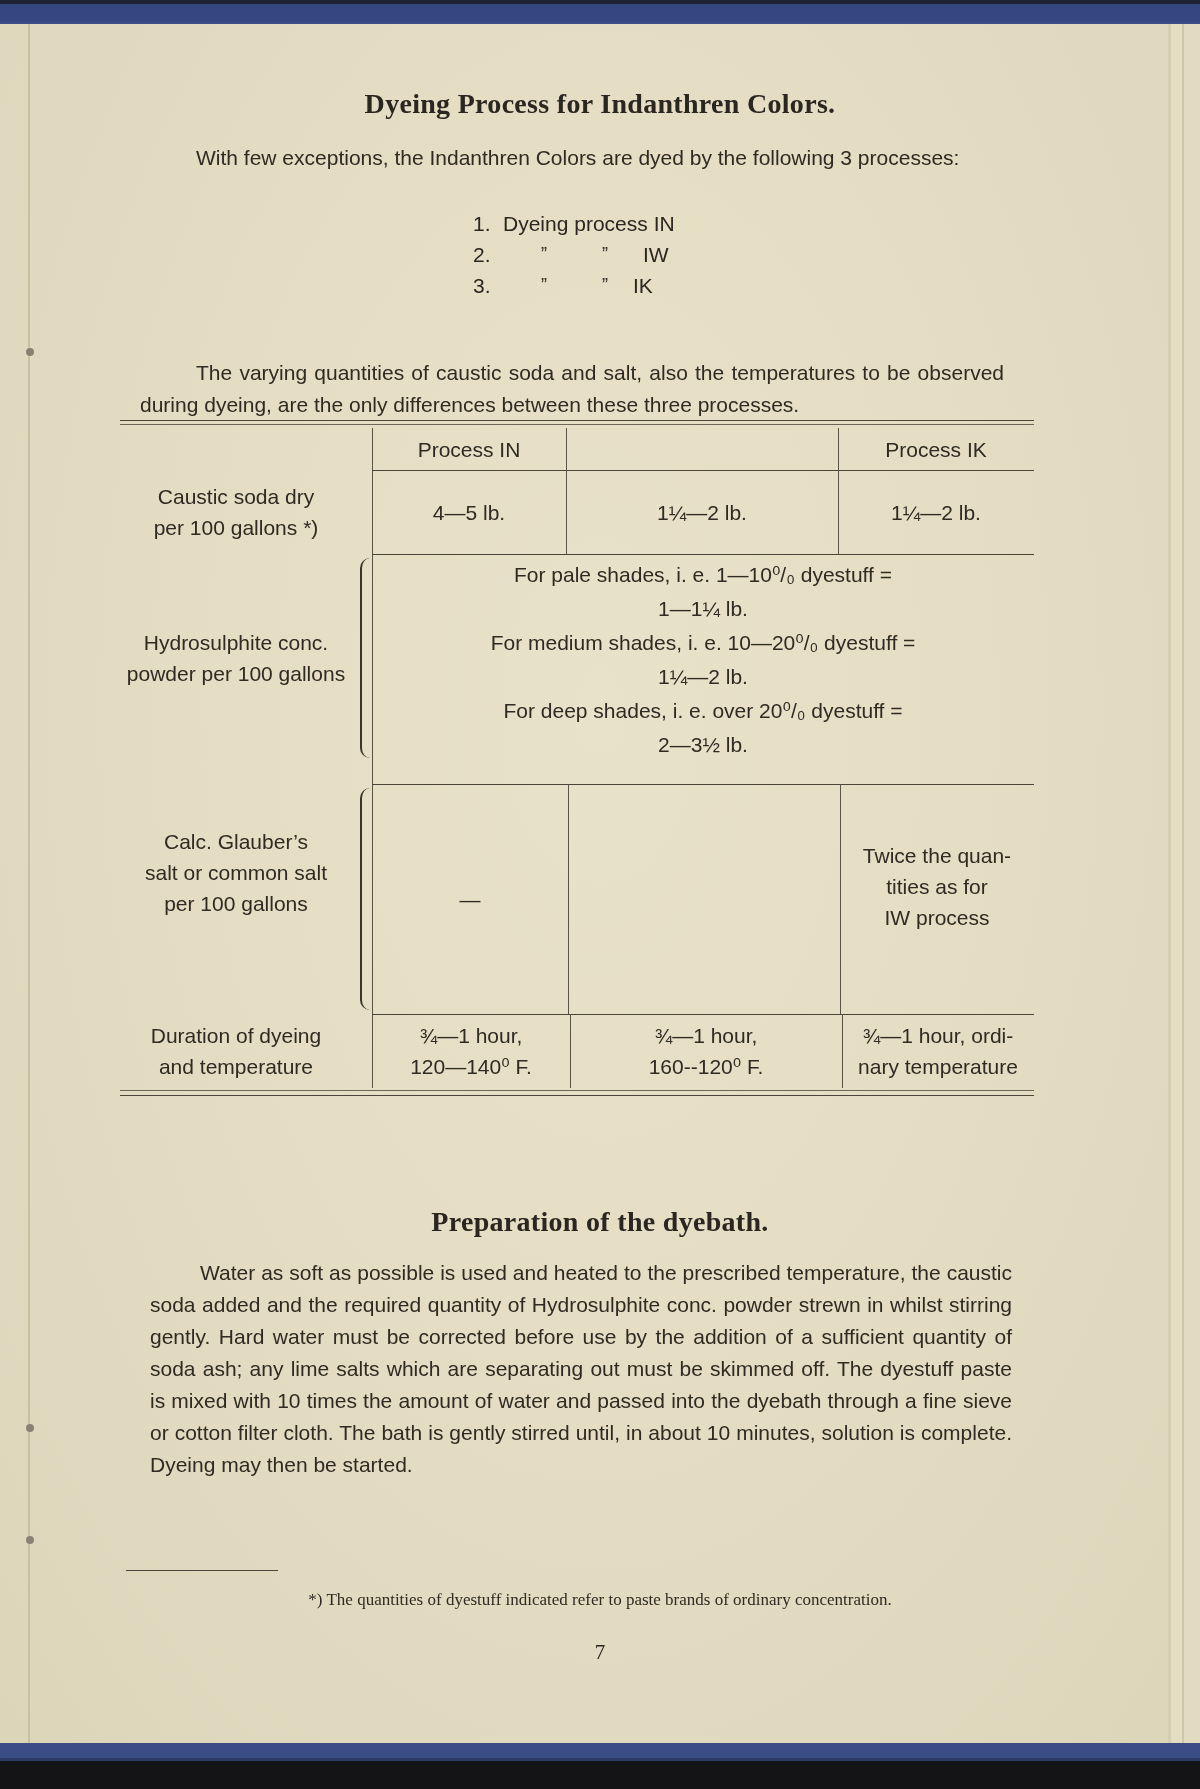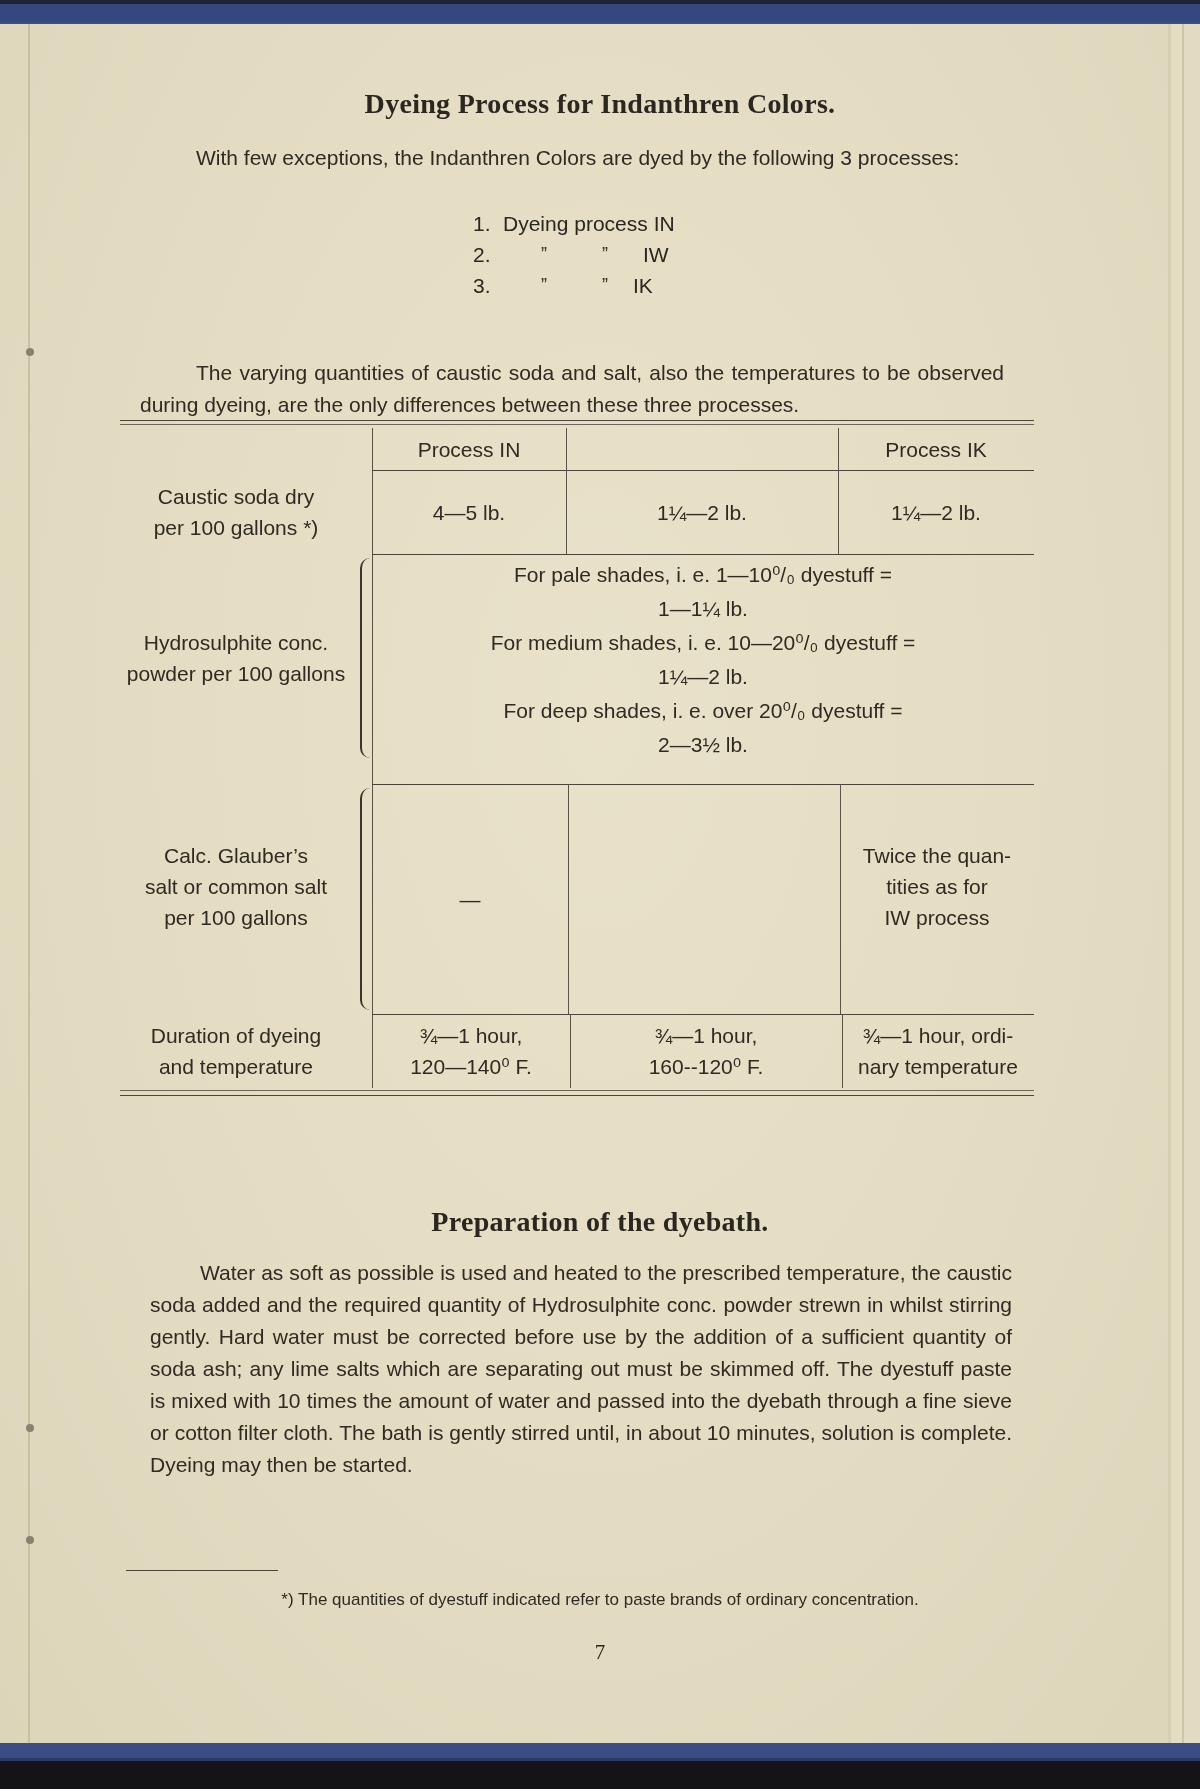--- a/index.html
+++ b/index.html
@@ -64,21 +64,21 @@
   .hline.thin { border-top-width: 1px; border-color: #6d6656; }
   .vline { position: absolute; width: 0; border-left: 1px solid #5a5446; }
   .cell { position: absolute; text-align: center; line-height: 31px; display: flex; flex-direction: column; justify-content: center; align-items: center; }
   .brace { position: absolute; width: 10px; border-left: 2px solid #3a352c; border-top-left-radius: 10px; border-bottom-left-radius: 10px; }
 
   .prep-title { position: absolute; left: 0; width: 1200px; top: 1206px; font-size: 28px; }
   .prep { left: 150px; width: 862px; top: 1257px; line-height: 32px; }
   .prep .indent { display: inline-block; width: 50px; }
 
   .foot-rule { position: absolute; left: 126px; top: 1570px; width: 152px; border-top: 1px solid #4a4538; }
-  .footnote { position: absolute; left: 0; width: 1200px; top: 1590px; text-align: center; font-size: 17px; color: #2f2a22; }
+  .footnote { position: absolute; left: 0; width: 1200px; top: 1590px; text-align: center; font-size: 17px; color: #2f2a22; font-family: Liberation Serif, serif; }
   .pagenum { position: absolute; left: 0; width: 1200px; top: 1640px; text-align: center; font-size: 21px; font-family: "Liberation Serif", serif; }
 </style>
 </head>
 <body>
 
 <div class="cover-top"></div>
 <div class="page"></div>
 <div class="gutter"></div>
 <div class="binding-dot" style="top:348px"></div>
 <div class="binding-dot" style="top:1424px"></div>
@@ -145,21 +145,21 @@
     <div class="cell" style="left:252px;top:140px;width:662px;height:200px;line-height:34px">
       <span>For pale shades, i. e. 1—10⁰/₀ dyestuff =</span>
       <span>1—1¼ lb.</span>
       <span>For medium shades, i. e. 10—20⁰/₀ dyestuff =</span>
       <span>1¼—2 lb.</span>
       <span>For deep shades, i. e. over 20⁰/₀ dyestuff =</span>
       <span>2—3½ lb.</span>
     </div>
     <div class="hline" style="left:252px;top:364px;width:662px"></div>
 
-    <div class="cell" style="left:0;top:366px;width:232px;height:200px">
+    <div class="cell" style="left:0;top:352px;width:232px;height:200px">
       <span>Calc. Glauber’s</span>
       <span>salt or common salt</span>
       <span>per 100 gallons</span>
     </div>
     <div class="brace" style="left:240px;top:368px;height:222px"></div>
     <div class="vline" style="left:448px;top:364px;height:230px"></div>
     <div class="vline" style="left:720px;top:364px;height:230px"></div>
     <div class="cell" style="left:252px;top:366px;width:196px;height:226px">—</div>
     <div class="cell" style="left:720px;top:366px;width:194px;height:200px">
       <span>Twice the quan-</span>

